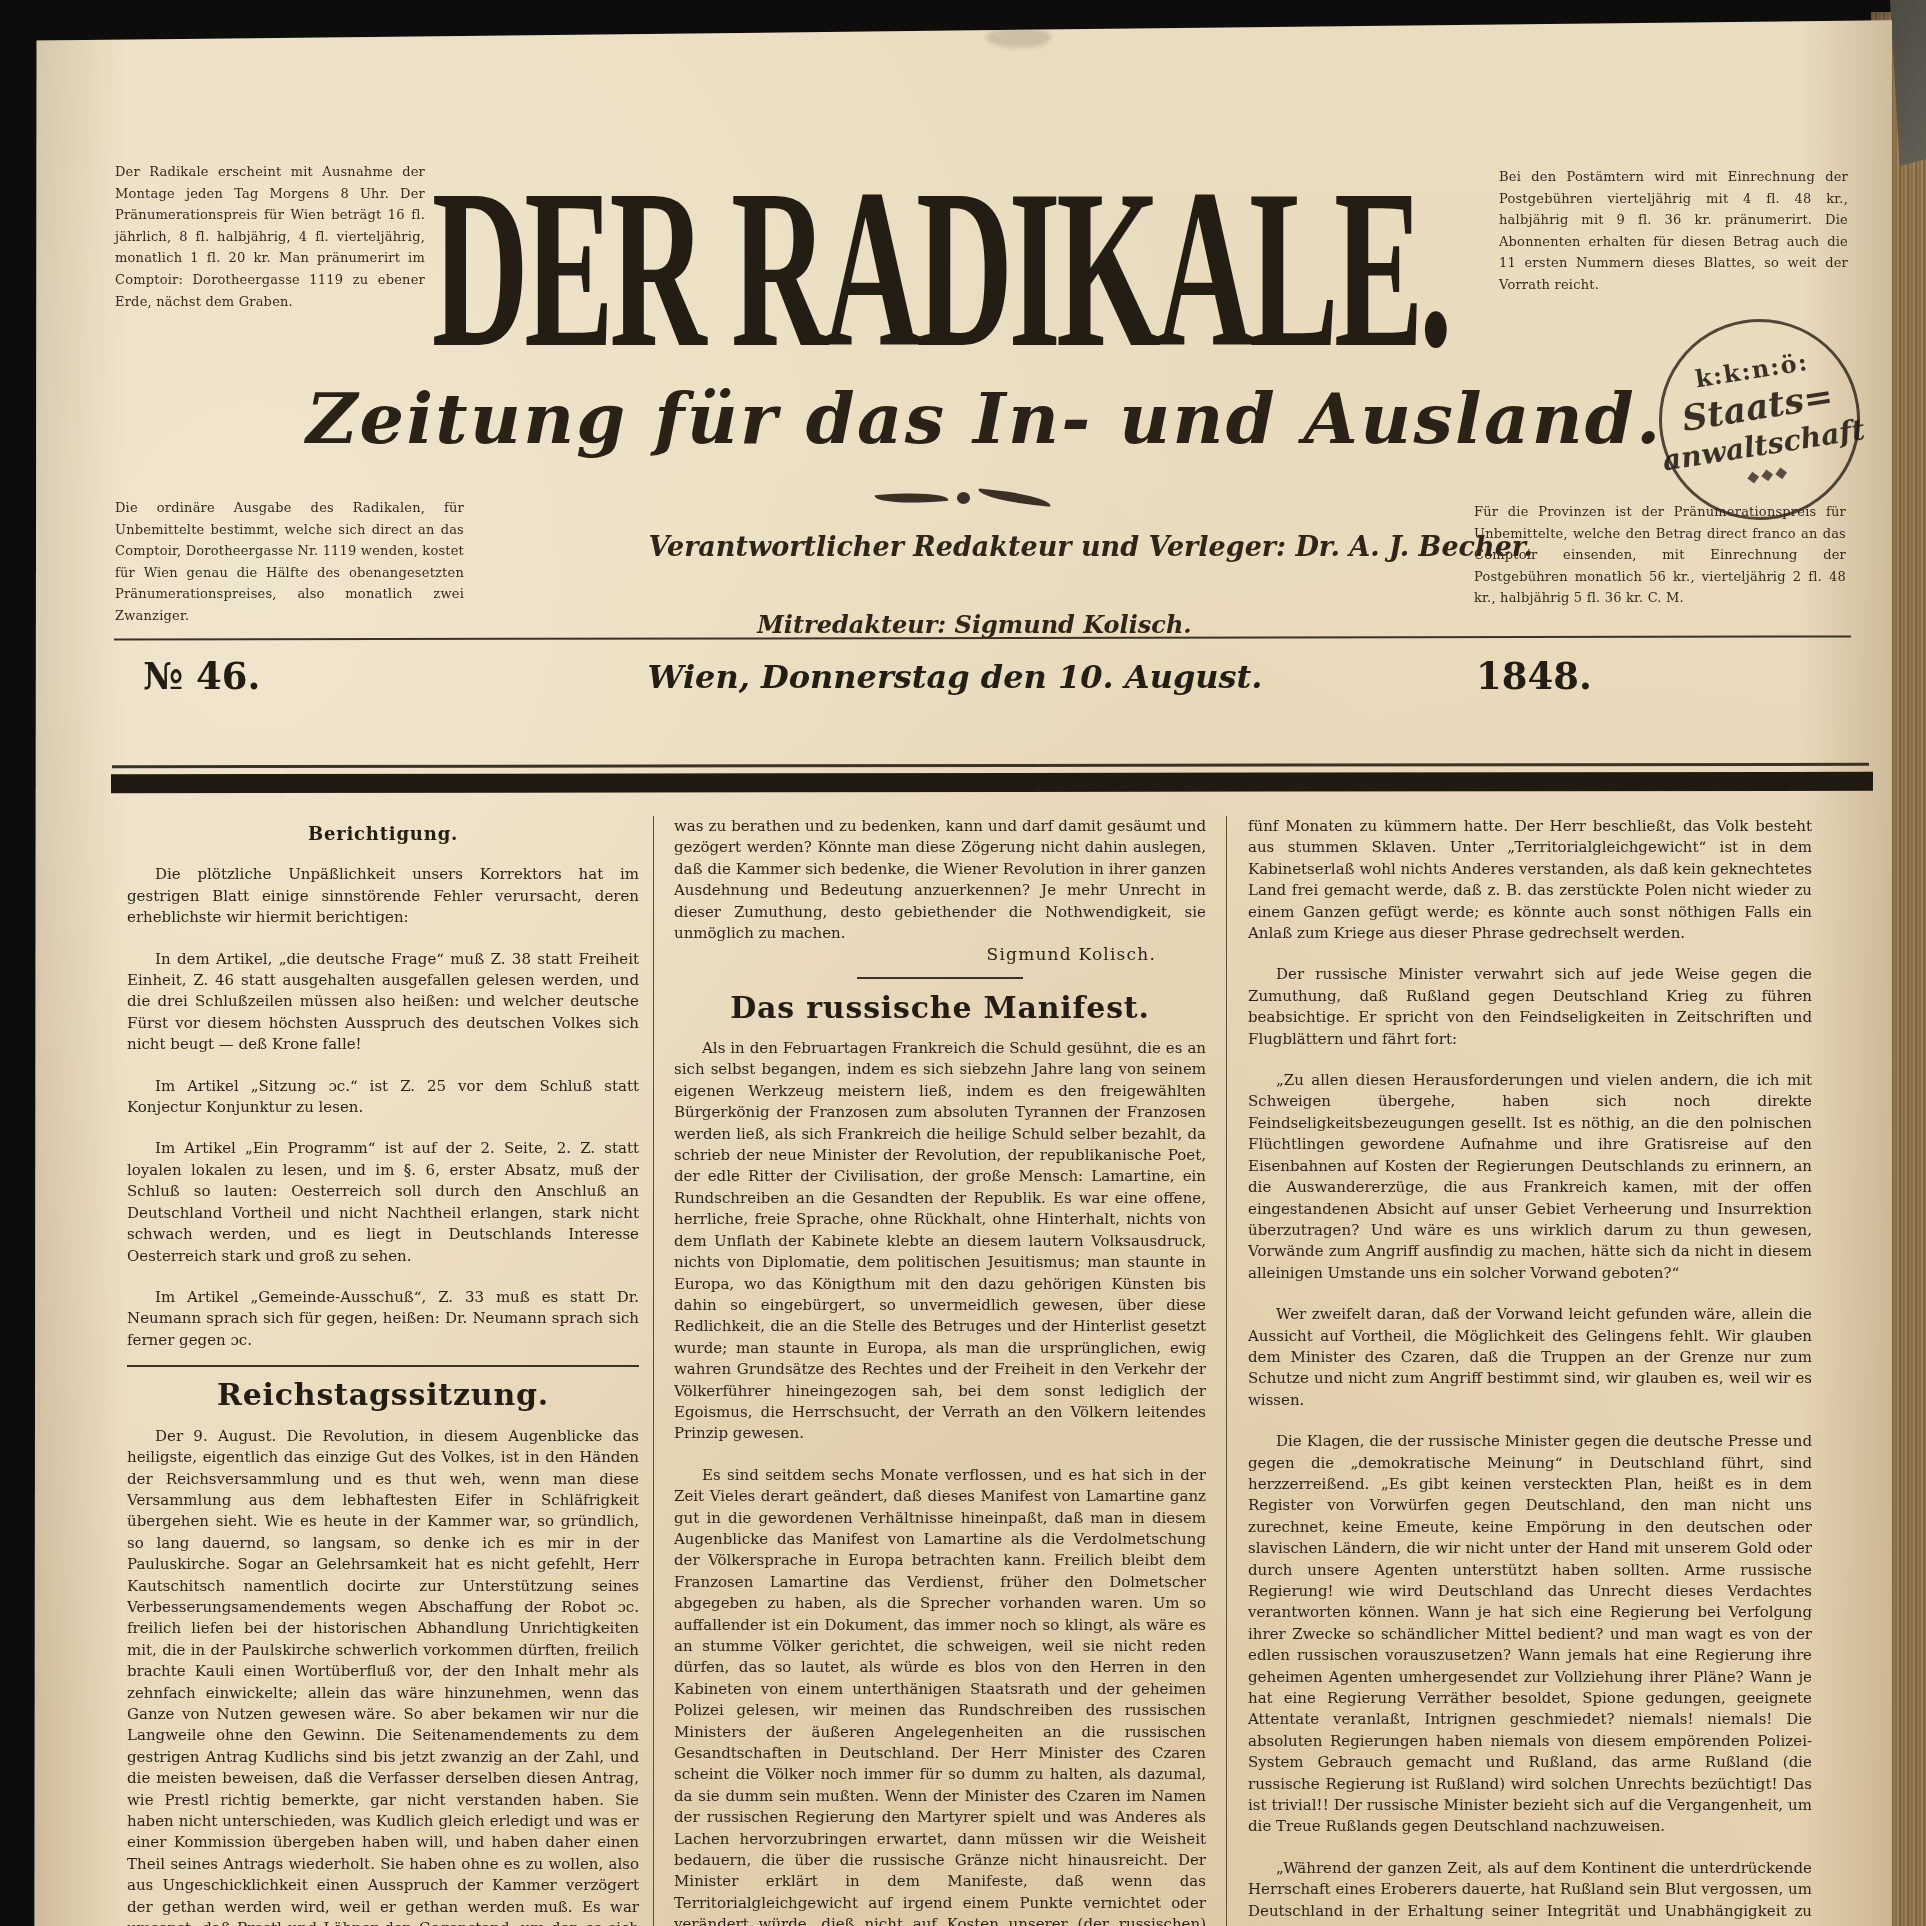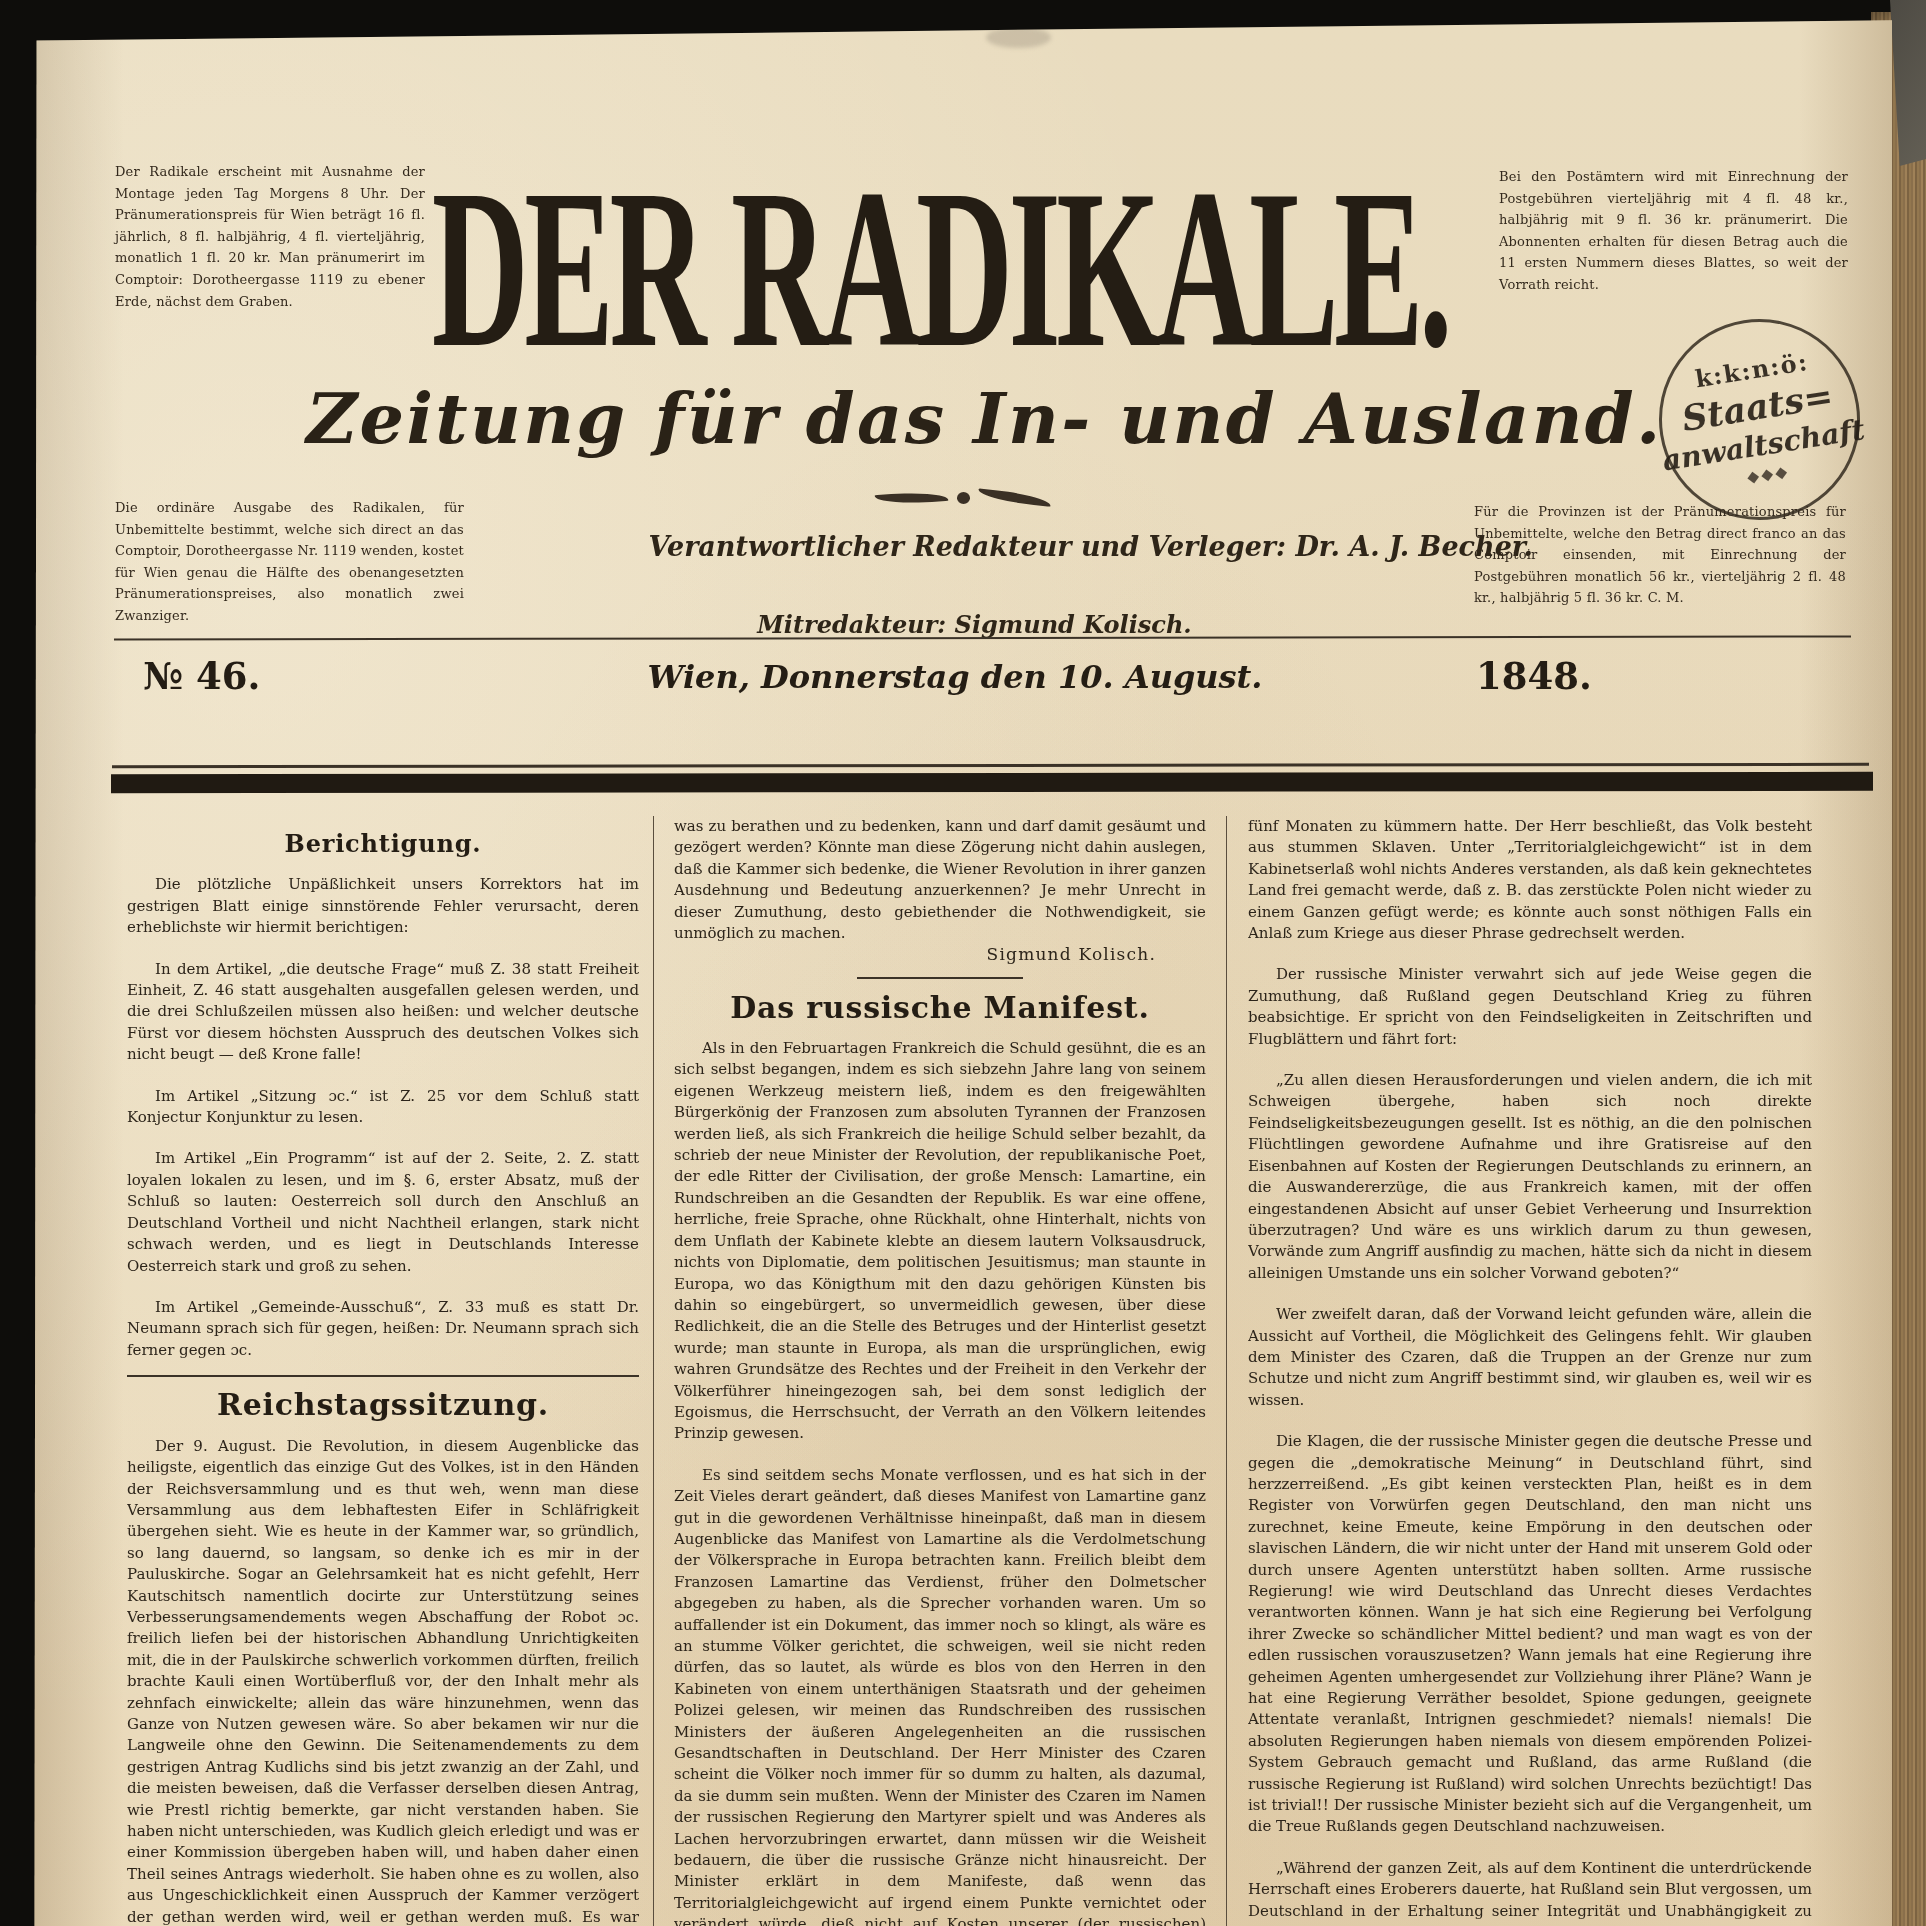--- a/index.html
+++ b/index.html
@@ -89,21 +89,21 @@
   .dateline{left:539px;top:639px;width:770px;text-align:center;font-size:32px;font-weight:bold;font-style:italic;color:#241d14;white-space:nowrap;}
   .year{left:1445px;top:635px;font-size:37px;font-weight:bold;color:#241d14;}
   
   .col{
     font-size:15px;line-height:21.4px;text-align:justify;color:#2c241a;
     overflow:hidden;
   }
   .col p{margin:0;}
   .col p.ind{text-indent:28px;margin-top:20px;}
   .col h2{
-    margin:17px 0 10px 0;text-align:center;font-size:24px;color:#241d14;
+    margin:7px 0 10px 0;text-align:center;font-size:18px;color:#241d14;
     font-weight:bold;letter-spacing:0.8px;
   }
   .col h2.big{font-size:30px;margin:17.7px 0 14px 0;}
   .col1{left:96px;top:797px;width:512px;height:1710px;}
   .col2{left:643px;top:797px;width:532px;height:1695px;}
   .col3{left:1217px;top:797px;width:564px;height:1676px;}
   .vline{position:absolute;width:1.2px;background:#5a4e3e;}
   .vline1{left:622px;top:797px;height:1672px;}
   .vline2{left:1195px;top:797px;height:1641px;}
   .colrule{height:1.5px;background:#3b3227;margin:14px 0 3.9px 0;}

